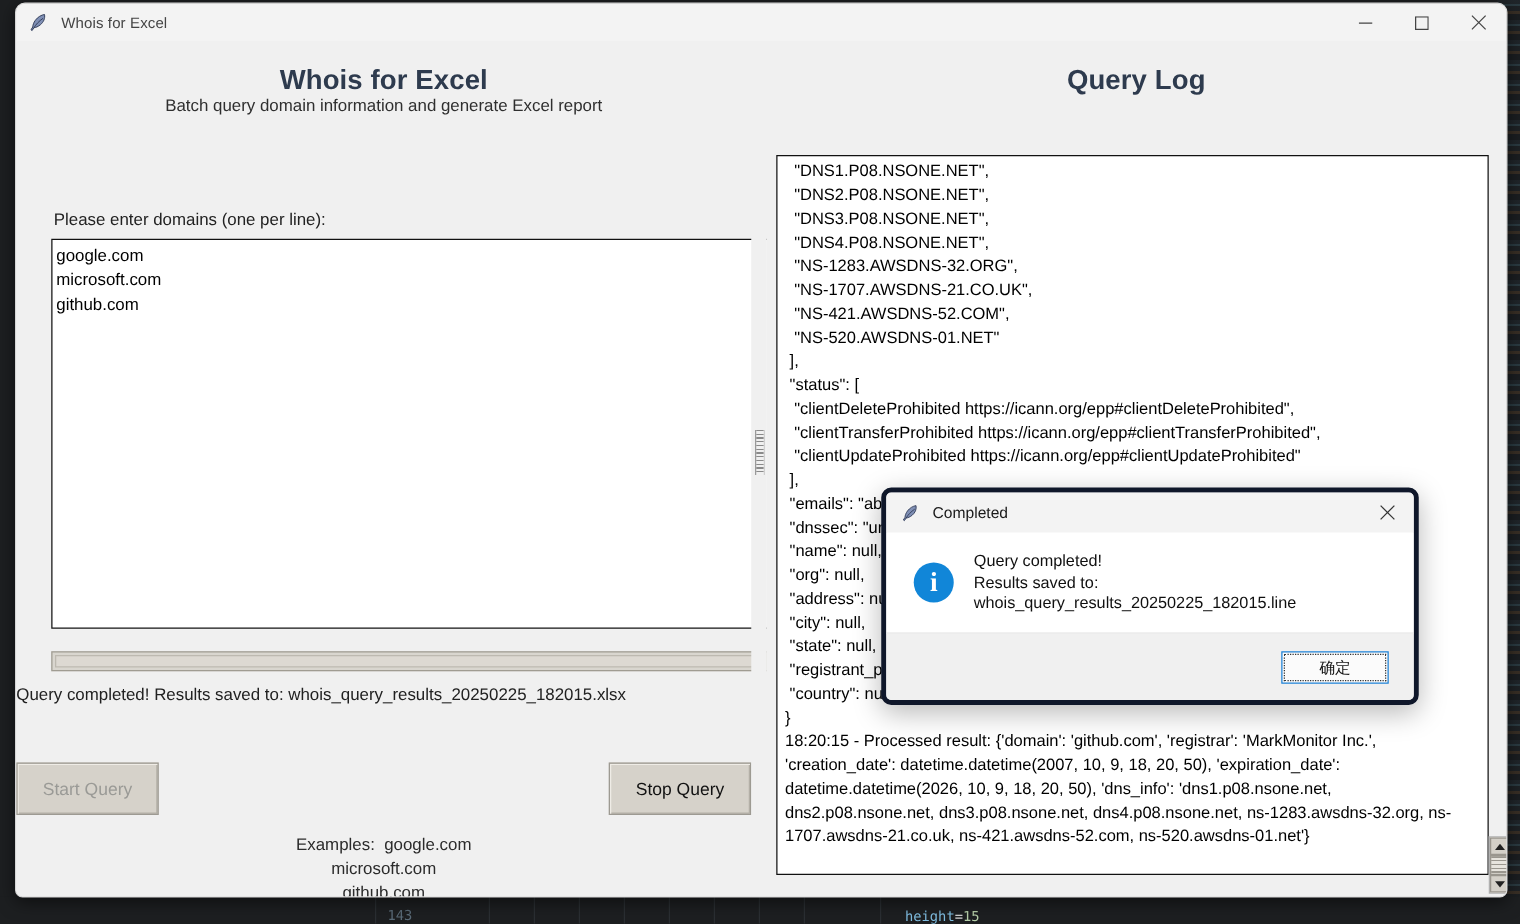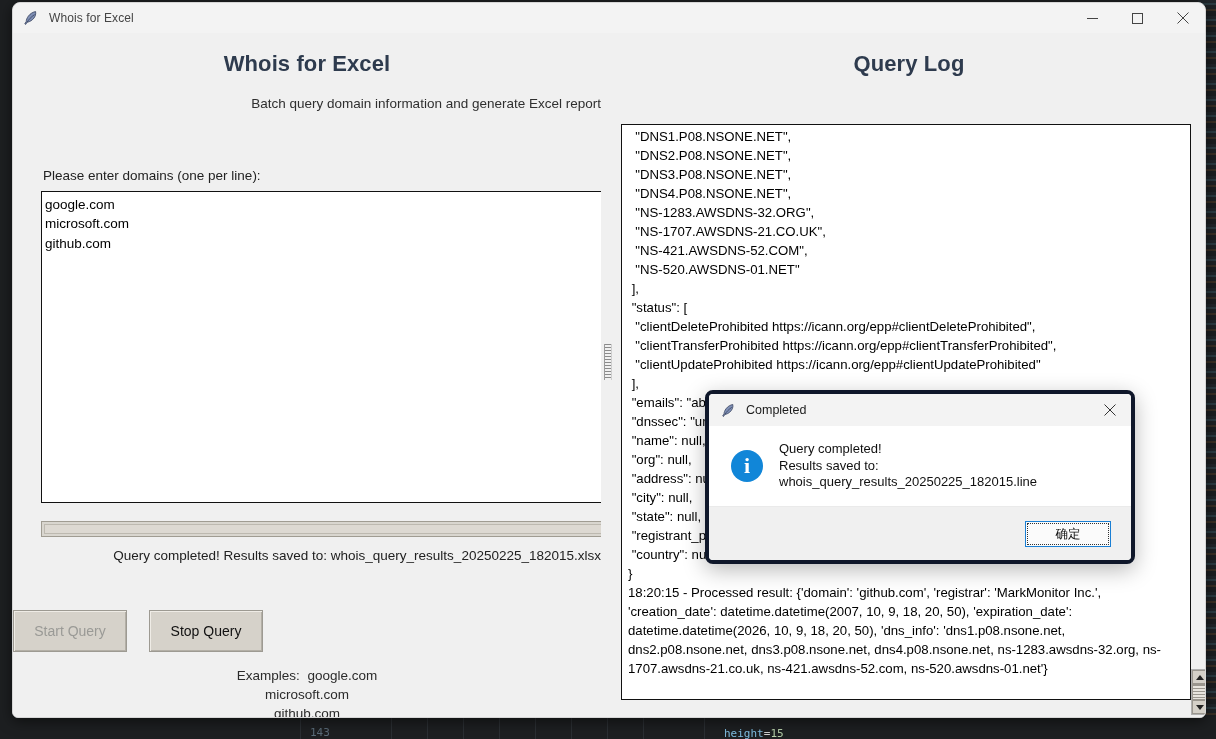--- a/index.html
+++ b/index.html
@@ -118,24 +118,23 @@
 
   
   .pane-title {
     text-align: center;
     font-size: 22px; font-weight: bold;
     color: #2e3b4e;
     margin-top: 17px;
     letter-spacing: .1px;
   }
   #app-subtitle {
-    text-align: right;
+    text-align: center;
     font-size: 13.5px;
     color: #2f2f2f;
-    margin-top: 19px;
   }
   #domains-label {
     position: absolute; left: 30px; top: 134px;
     font-size: 13.5px; color: #222;
   }
   #domains-input {
     position: absolute;
     left: 28px; top: 157px;
     width: 574px; height: 312px;
     background: #ffffff;
@@ -157,26 +156,26 @@
     padding: 2px;
   }
   #progress-inner {
     width: 100%; height: 100%;
     background: #ddd9d2;
     border: 1px solid #bdb9b0;
     box-sizing: border-box;
   }
   #status-text {
     position: absolute; left: 0; top: 514px; width: 588px;
-    text-align: right;
+    text-align: left;
     font-size: 13.5px; color: #212121;
   }
   #buttons-row {
     position: absolute; left: 0; top: 576px; width: 588px;
-    display: flex; justify-content: flex-start; gap: 22px;
+    display: flex; justify-content: space-between; gap: 22px;
   }
   .tk-button {
     width: 114px; height: 42px;
     background: #d6d2ca;
     border: 1px solid #9d9a92;
     box-shadow: inset 1px 1px 0 #efece6, inset -1px -1px 0 #b3afa6;
     font-size: 14px;
     font-family: "Liberation Sans", sans-serif;
     color: #111;
     display: flex; align-items: center; justify-content: center;

